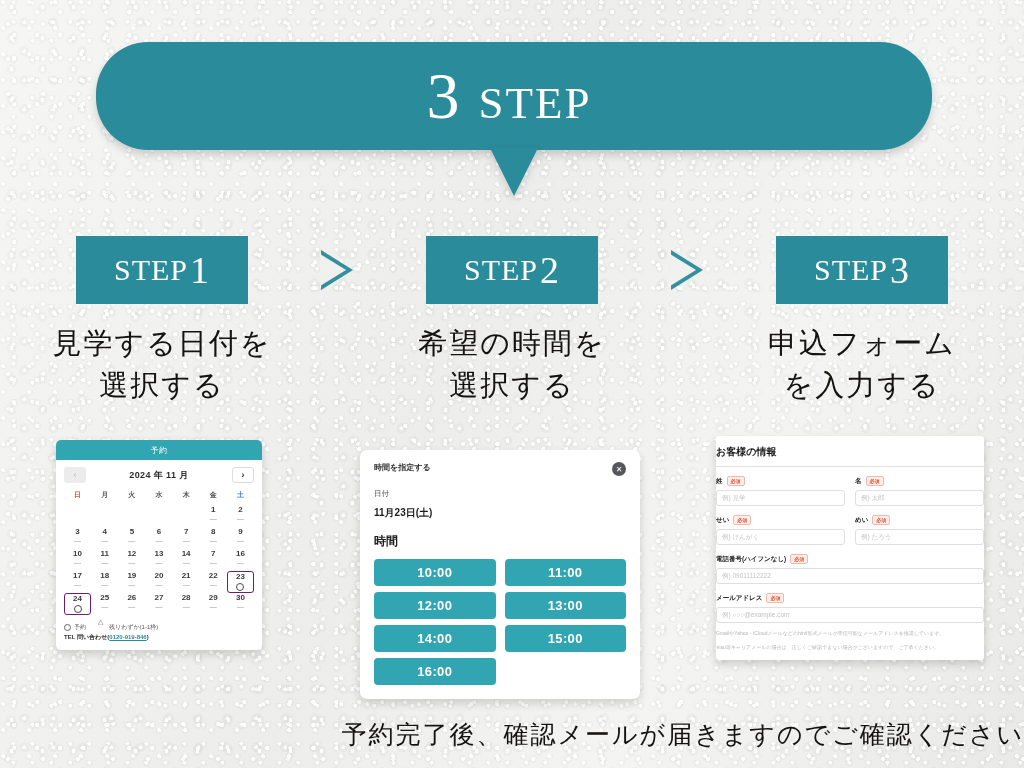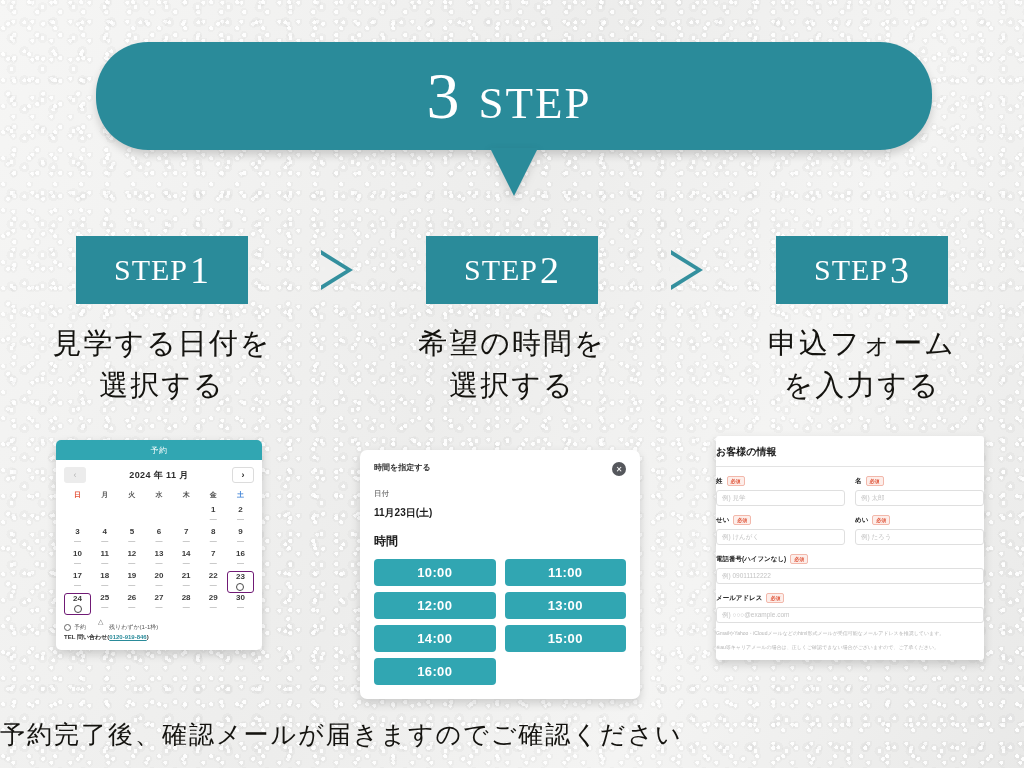--- a/index.html
+++ b/index.html
@@ -196,21 +196,21 @@
   .f-inp {
     margin-top: 4px; height: 16px; border: 1px solid #dfdfdf; border-radius: 3px;
     display: flex; align-items: center; padding: 0 5px;
     font-size: 6.5px; color: #c3c3c3; background: #fff;
   }
   .f-note { margin-top: 6px; font-size: 5px; color: #b4b4b4; line-height: 1.6; }
 
   
   .caption {
     position: absolute; left: 0; top: 718px; width: 1024px;
-    text-align: left;
+    text-align: right;
     font-family: "Liberation Serif", "DejaVu Serif", serif;
     font-size: 25px; color: #14130f; letter-spacing: 2px;
   }
 </style>
 </head>
 <body>
 
 <div class="stage">
 
   <div class="bubble-wrap">

